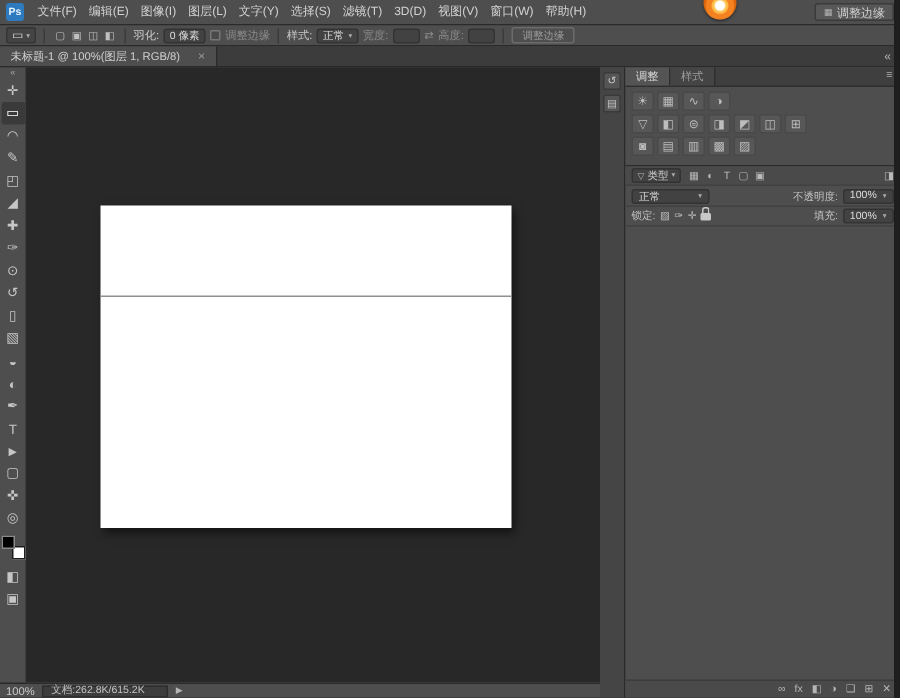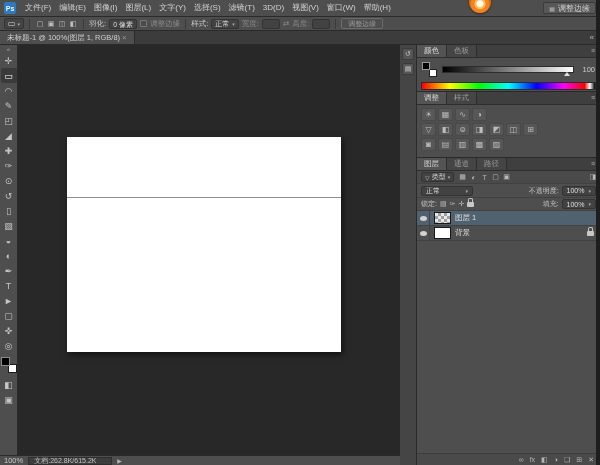--- a/index.html
+++ b/index.html
@@ -39,21 +39,21 @@
   .ob-check{width:7px;height:7px;border:1px solid #777;background:#4a4a4a;border-radius:1px;flex:none}
   .ob-select{display:inline-flex;gap:3px;align-items:center;height:10px;background:#424242;border:1px solid #333;
              border-radius:2px;padding:0 3px;font-size:7px;color:#ddd}
   .caret{font-size:5px;color:#aaa}
   .ob-button{height:11px;background:transparent;border:1px solid #6b6b6b;border-radius:2px;color:#9b9b9b;
              font-size:7px;padding:0 6px;font-family:inherit}
 
   
   #tabbar{position:absolute;left:0;top:31px;width:600px;height:14px;background:var(--panel-dark);
           display:flex;align-items:stretch;border-bottom:1px solid var(--border)}
-  .doc-tab{display:flex;align-items:center;gap:2px;padding:0 7px;background:var(--panel);
+  .doc-tab{display:flex;align-items:center;gap:12px;padding:0 7px;background:var(--panel);
            border-right:1px solid var(--border);font-size:7.5px;color:#cfcfcf;white-space:nowrap}
   .tab-close{color:#9a9a9a;font-size:8px}
   .dock-collapse{margin-left:auto;padding:0 6px;color:#b5b5b5;font-size:8px;line-height:13px}
 
   
   #toolbar{position:absolute;left:0;top:45px;width:18px;bottom:10px;background:var(--panel);
            border-right:1px solid var(--border);display:flex;flex-direction:column;align-items:center;padding-top:1px}
   .tb-head{font-size:6px;color:#a9a9a9;height:7px;line-height:7px}
   .tool{width:16px;height:15px;display:flex;align-items:center;justify-content:center;font-size:9px;color:#c6c6c6;flex:none}
   .tool.active{background:#3a3a3a;border-radius:2px;color:#fff}
@@ -234,38 +234,20 @@
     </div>
   </div>
 
   <div id="dock">
     <div id="ministrip">
         <span class="mini-ic">↺</span>
         <span class="mini-ic">▤</span>
       </div>
     <div id="panels">
 
-      <section class="pgroup" id="color-group">
-        <div class="ptabs">
-          <span class="ptab active">颜色</span>
-          <span class="ptab">色板</span>
-          <span class="pmenu">≡</span>
-        </div>
-        <div class="color-body">
-          <div class="cp-swatches">
-            <span class="cp-bgw"></span>
-            <span class="cp-fgw"></span>
-          </div>
-          <div class="cp-slider">
-            <span class="cp-thumb"></span>
-          </div>
-          <span class="cp-val">100</span>
-        </div>
-        <div class="spectrum"></div>
-      </section>
 
       <section class="pgroup" id="adj-group">
         <div class="ptabs">
           <span class="ptab active">调整</span>
           <span class="ptab">样式</span>
           <span class="pmenu">≡</span>
         </div>
         <div id="adj-body">
             <div class="adj-row">
               <span class="adj-ic">☀</span>
@@ -286,26 +268,20 @@
               <span class="adj-ic">◙</span>
               <span class="adj-ic">▤</span>
               <span class="adj-ic">▥</span>
               <span class="adj-ic">▩</span>
               <span class="adj-ic">▨</span>
             </div>
           </div>
       </section>
 
       <section class="pgroup" id="layers-group">
-        <div class="ptabs">
-          <span class="ptab active">图层</span>
-          <span class="ptab">通道</span>
-          <span class="ptab">路径</span>
-          <span class="pmenu">≡</span>
-        </div>
         <div class="lp-filter">
           <span class="lp-kind">
             <span class="funnel">▽</span>
             <span>类型</span>
             <span class="caret">▾</span>
           </span>
           <span id="filter-icons" style="display:flex">
               <span class="filter-ic">▦</span>
               <span class="filter-ic">◐</span>
               <span class="filter-ic">T</span>
@@ -332,37 +308,20 @@
               <span class="lk">✑</span>
               <span class="lk">✛</span>
             </span>
           <span class="lock-icon"></span>
           <span class="lp-label ml-auto">填充:</span>
           <span class="lp-select">
             <span>100%</span>
             <span class="caret">▾</span>
           </span>
         </div>
-        <div id="layer-list">
-            <div class="layer-row selected">
-              <span class="eye-cell">
-                <span class="eye"></span>
-              </span>
-              <span class="thumb checker"></span>
-              <span class="lname">图层 1</span>
-            </div>
-            <div class="layer-row">
-              <span class="eye-cell">
-                <span class="eye"></span>
-              </span>
-              <span class="thumb white"></span>
-              <span class="lname">背景</span>
-              <span class="lock-icon"></span>
-            </div>
-          </div>
         <div class="lp-empty"></div>
         <div class="lp-bottom" id="lp-bottom">
             <span class="lpb-ic">∞</span>
             <span class="lpb-ic">fx</span>
             <span class="lpb-ic">◧</span>
             <span class="lpb-ic">◑</span>
             <span class="lpb-ic">❏</span>
             <span class="lpb-ic">⊞</span>
             <span class="lpb-ic">✕</span>
           </div>

